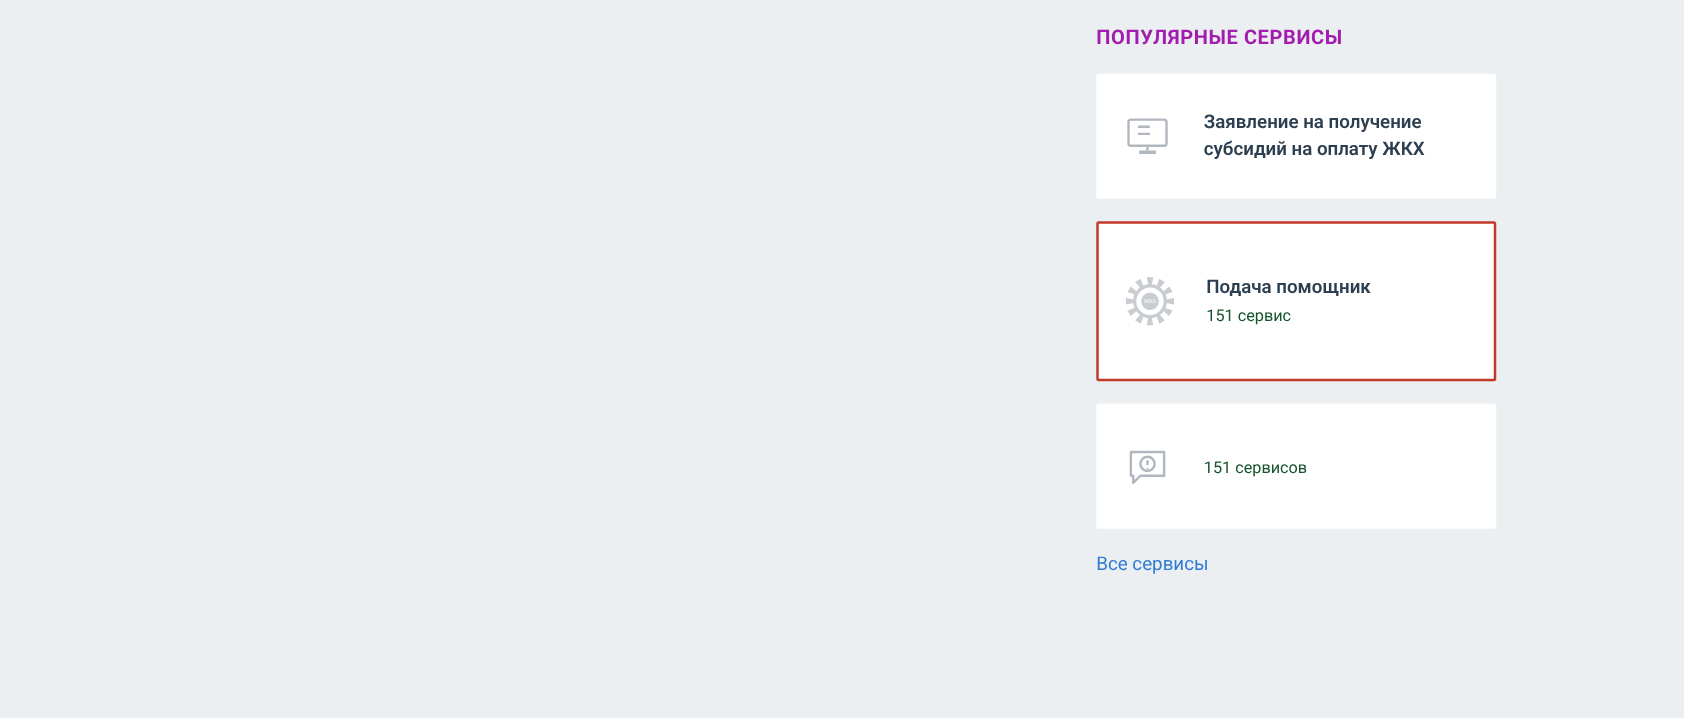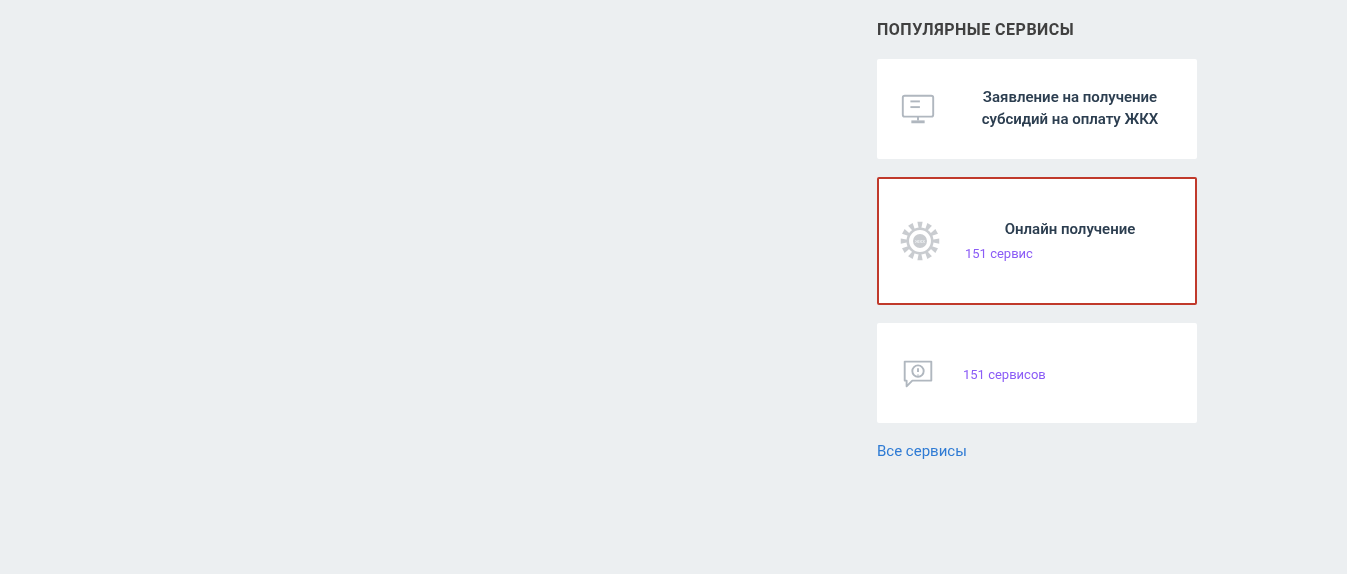--- a/index.html
+++ b/index.html
@@ -14,21 +14,21 @@
       height: 574px;
       position: relative;
     }
     .right-column {
       position: absolute;
       right: 150px;
       top: 20px;
       width: 320px;
     }
     .section-title {
-      color: #404040;
+      color: #a21caf;
       font-weight: 700;
       font-size: 16px;
       letter-spacing: 0.5px;
       margin-bottom: 20px;
       text-transform: uppercase;
     }
     .service-card {
       background: #ffffff;
       border-radius: 2px;
       display: flex;
@@ -53,24 +53,23 @@
       margin-right: 24px;
     }
     .service-text {
       flex: 1;
     }
     .service-title {
       color: #2c3e50;
       font-size: 15px;
       font-weight: 600;
       line-height: 1.45;
-      text-align: center;
     }
     .service-subtitle {
-      color: #8b5cf6;
+      color: #14532d;
       font-size: 13px;
       margin-top: 4px;
       line-height: 1.4;
     }
     .all-link {
       color: #2f7bd4;
       font-size: 15px;
       text-decoration: none;
       cursor: pointer;
     }
@@ -123,21 +122,21 @@
           <path class="gear-path" d="M -3,-22 L 3,-22 L 1.4,-14 L -1.4,-14 Z" transform="rotate(270)"></path>
           <path class="gear-path" d="M -3,-22 L 3,-22 L 1.4,-14 L -1.4,-14 Z" transform="rotate(300)"></path>
           <path class="gear-path" d="M -3,-22 L 3,-22 L 1.4,-14 L -1.4,-14 Z" transform="rotate(330)"></path>
           <circle r="14" fill="none" stroke="#c9ccd0" stroke-width="3"></circle>
           <circle r="8" fill="#c9ccd0"></circle>
           <text x="0" y="2" text-anchor="middle" font-size="5" fill="#eceff1" font-weight="bold">ЖКХ</text>
         </g>
       </svg>
     </div>
     <div class="service-text">
-      <div class="service-title">Онлайн получение</div>
+      <div class="service-title">Подача помощник</div>
       <div class="service-subtitle">151 сервис</div>
     </div>
   </div>
 
   <div class="service-card">
     <div class="service-icon-wrap">
       <svg width="38" height="38" viewBox="0 0 40 40">
         <path d="M 6 8 L 34 8 L 34 28 L 14 28 L 8 34 L 8 28 L 6 28 Z" class="icon-path" stroke-linejoin="round"></path>
         <circle cx="20" cy="18" r="6" class="icon-path"></circle>
         <line x1="20" y1="15" x2="20" y2="19" class="icon-path"></line>

